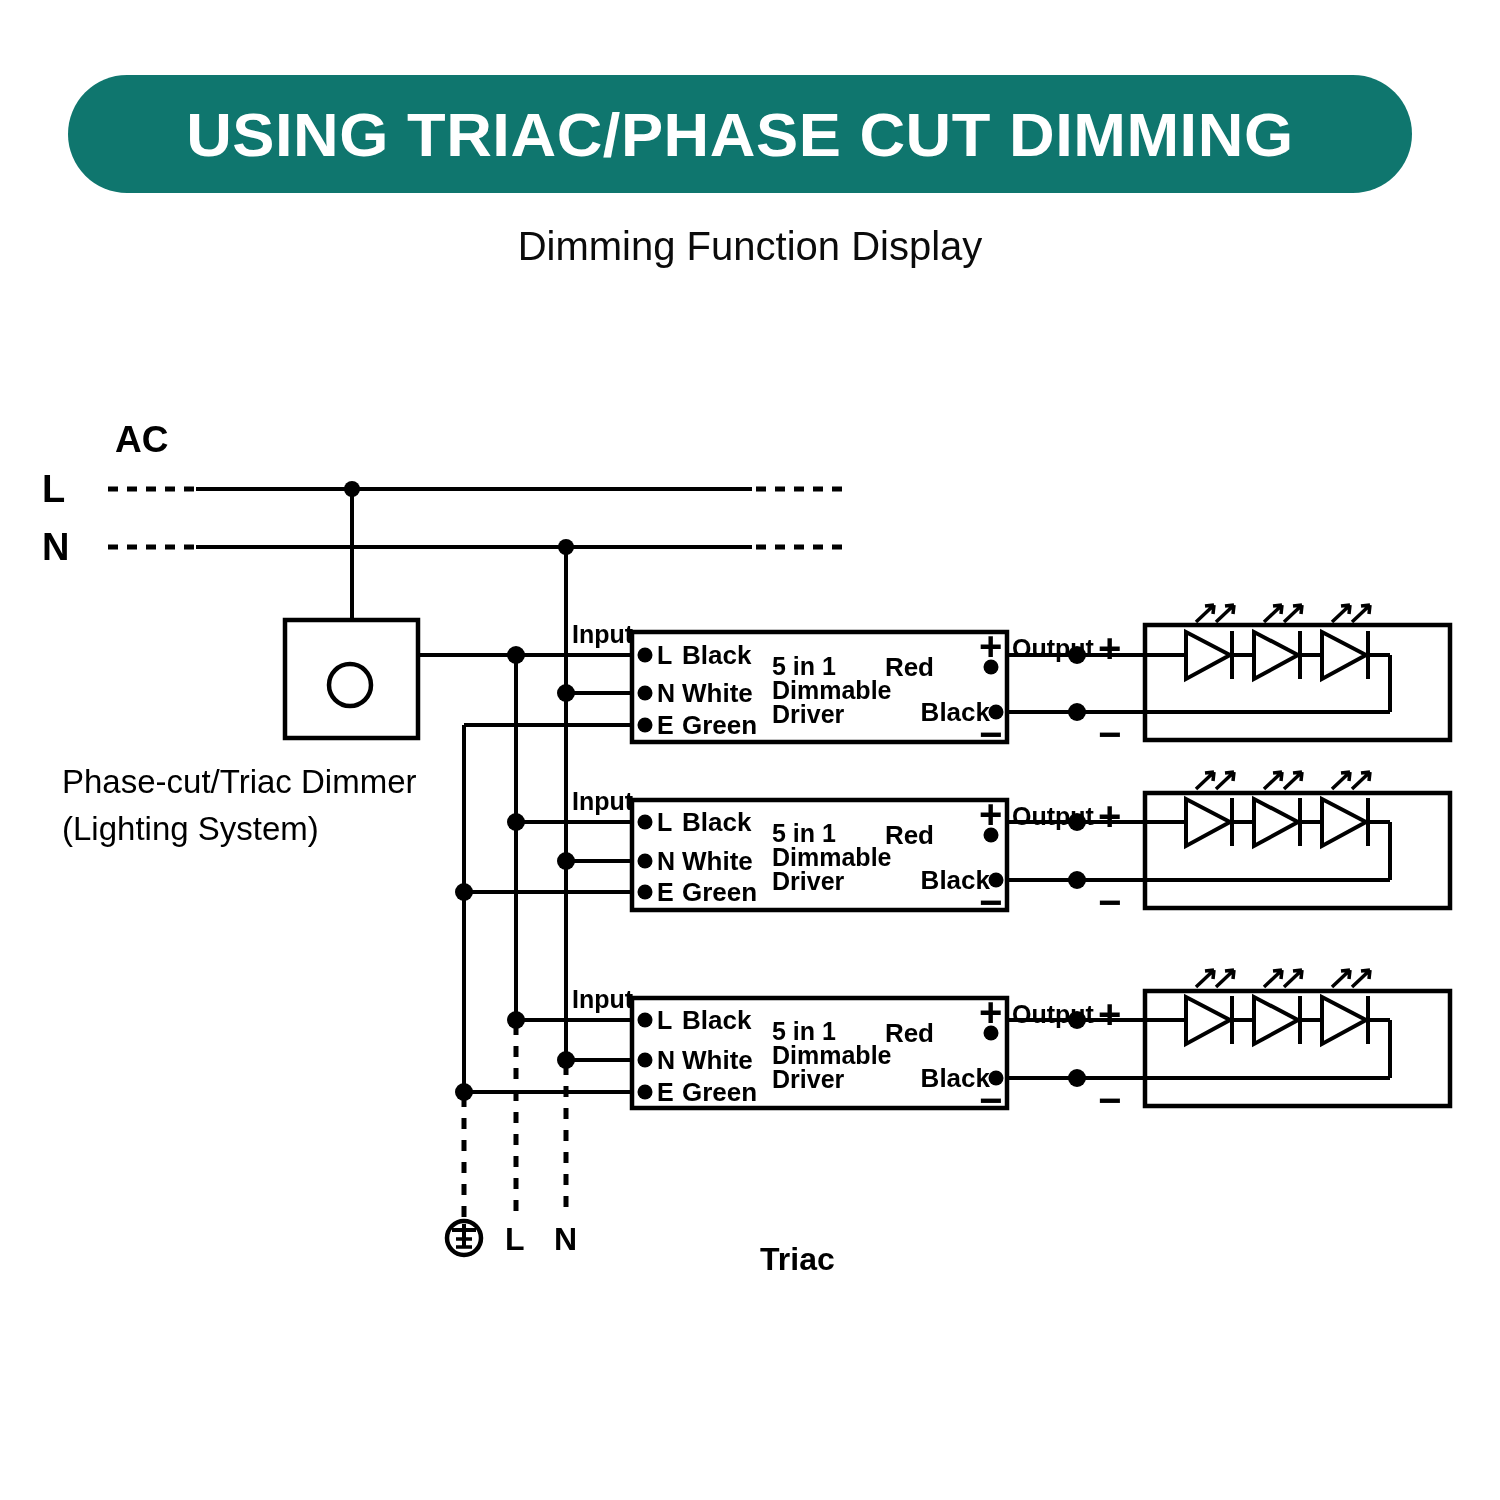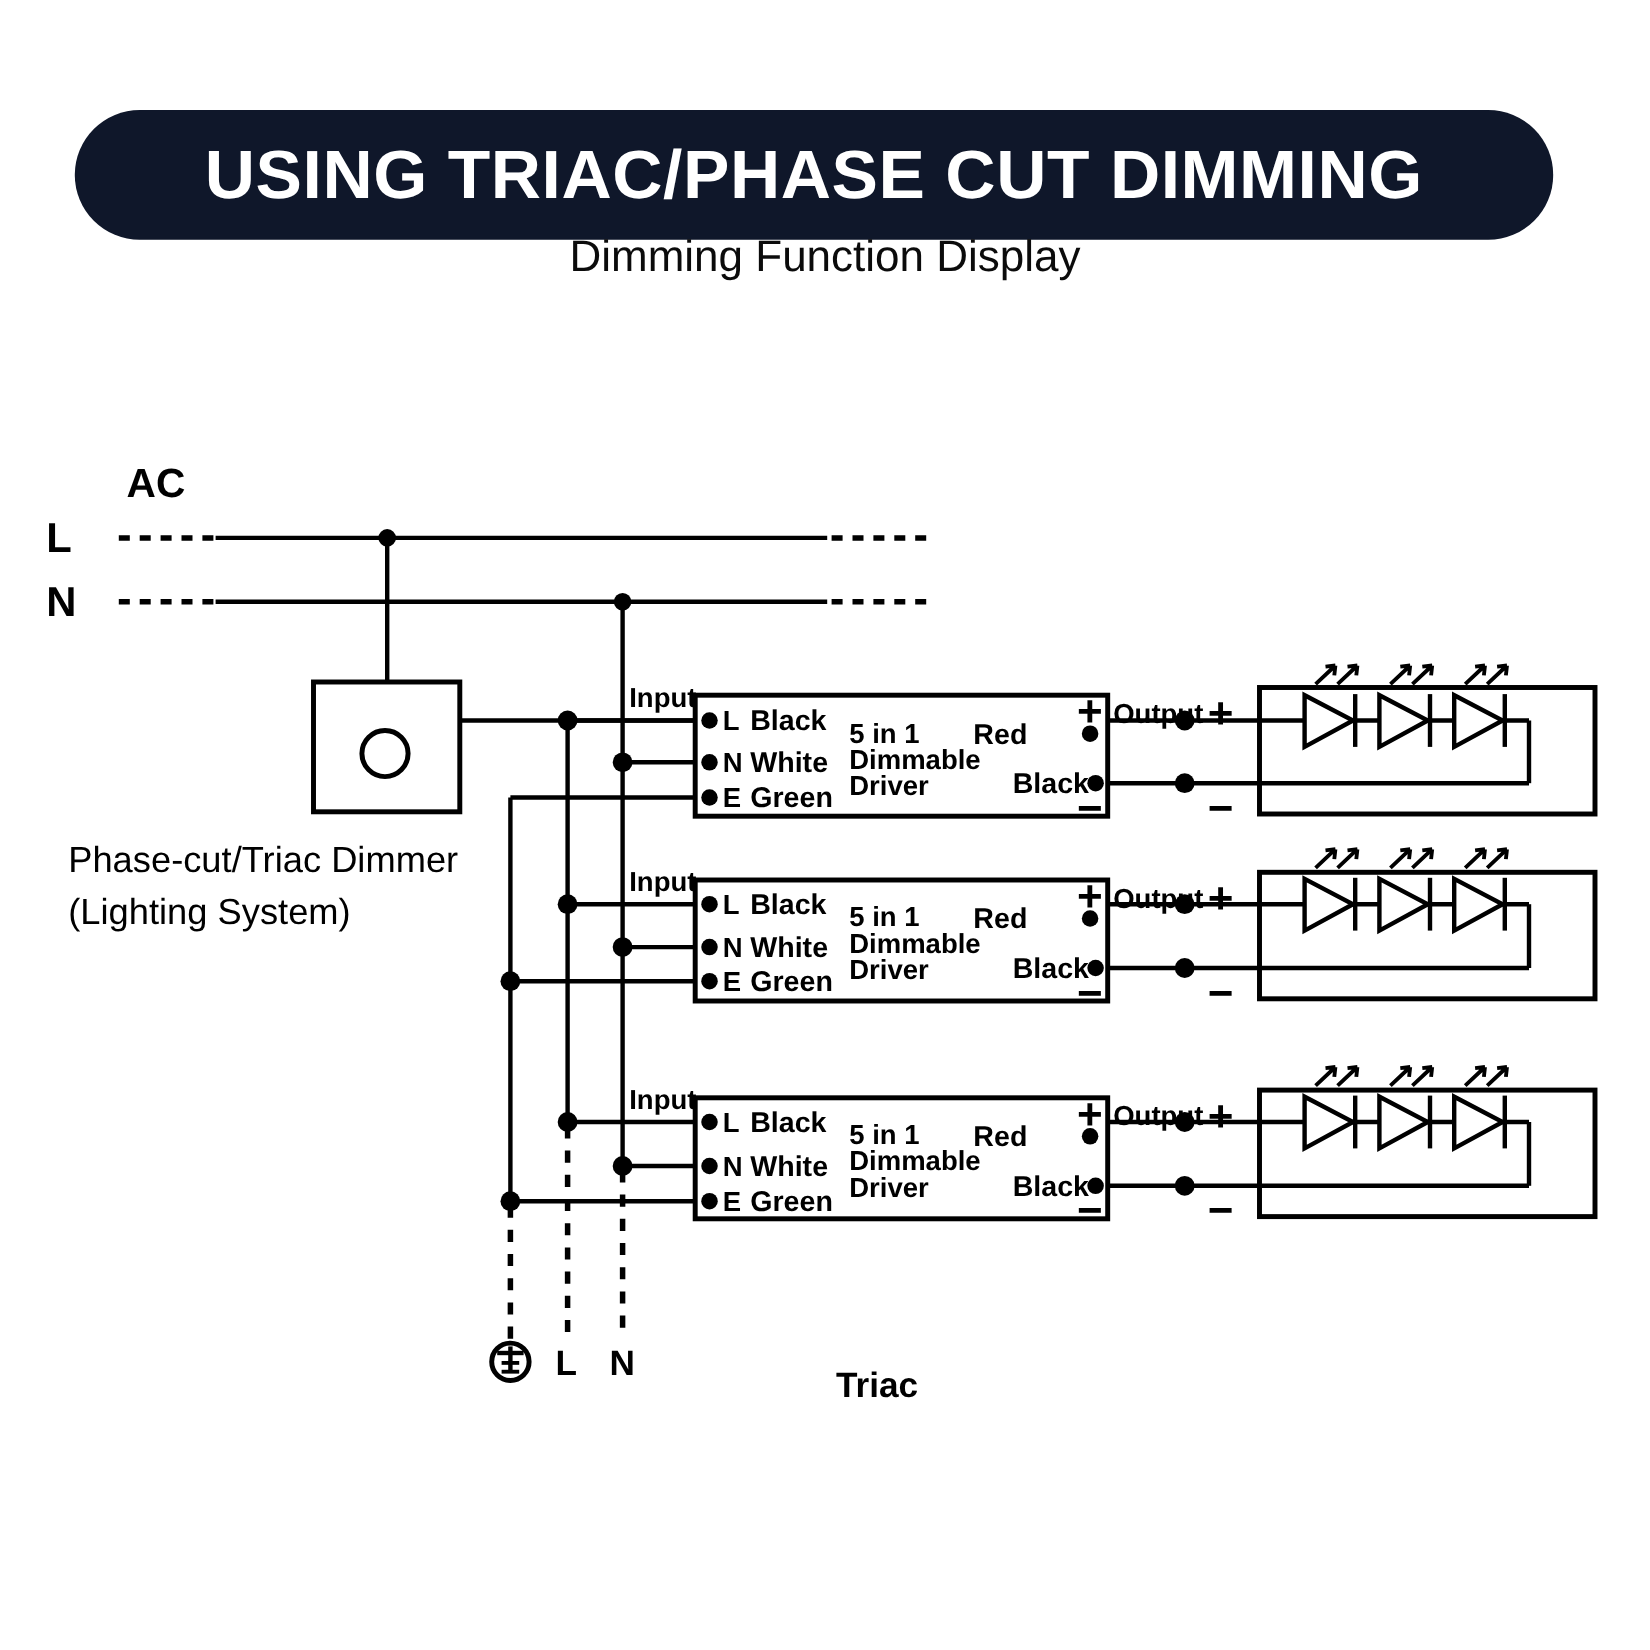--- a/index.html
+++ b/index.html
@@ -11,21 +11,21 @@
     position:absolute;left:68px;top:75px;width:1344px;height:118px;
     background:#AE1166;border-radius:60px;
     display:flex;align-items:center;justify-content:center;
   }
   .banner-text{
     color:#ffffff;font-weight:bold;font-size:62px;letter-spacing:0.5px;
     font-family:"Liberation Sans",sans-serif;white-space:nowrap;
     transform:scaleX(1.02);
   }
   .subtitle{
-    position:absolute;left:0;top:211px;width:1500px;text-align:center;
+    position:absolute;left:0;top:224px;width:1500px;text-align:center;
     font-size:40px;font-family:"Liberation Sans",sans-serif;color:#0b0b0b;
   }
 
   
   svg#diagram{position:absolute;left:0;top:0;width:1500px;height:1500px;}
   .wire{stroke:#000;stroke-width:4;fill:none;stroke-linecap:butt;}
   .wire-thin{stroke:#000;stroke-width:3.5;fill:none;}
   .wire-dash{stroke:#000;stroke-width:5;fill:none;stroke-dasharray:10 9;stroke-linecap:butt;}
   .wire-dash-v{stroke:#000;stroke-width:5;fill:none;stroke-dasharray:11 11;stroke-linecap:butt;}
   .box{stroke:#000;stroke-width:4.5;fill:#fff;}
@@ -43,21 +43,21 @@
   .lbl-sign{font-size:40px;font-weight:bold;}
   .lbl-dim{font-size:33px;}
   .lbl-bot{font-size:32px;font-weight:bold;}
   .lbl-triac{font-size:32px;font-weight:bold;}
 </style>
 </head>
 <body>
 
 <div id="root">
 
-  <div class="banner" style="background: #0f172a; margin-top: 25px;">
+  <div class="banner" style="background: #0f766e;">
     <span class="banner-text" style="color: rgb(255, 255, 255);">USING TRIAC/PHASE CUT DIMMING</span>
   </div>
 
   <div class="subtitle">Dimming Function Display</div>
 
   <svg id="diagram" viewBox="0 0 1500 1500">
 
     <g>
       <text class="lbl-ac" x="115" y="452">AC</text>
       <text class="lbl-rail" x="42" y="502">L</text>

